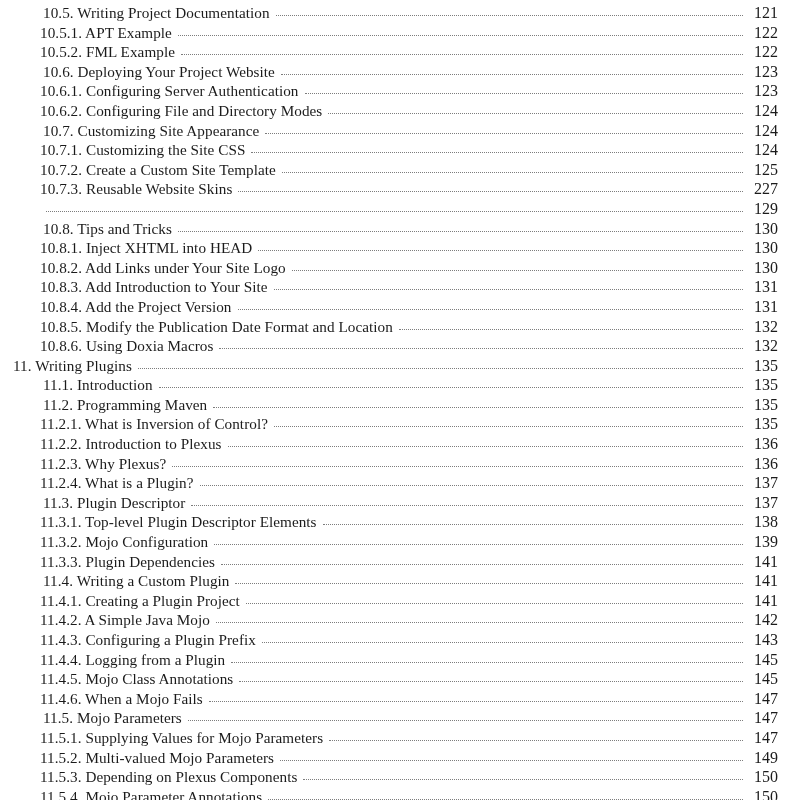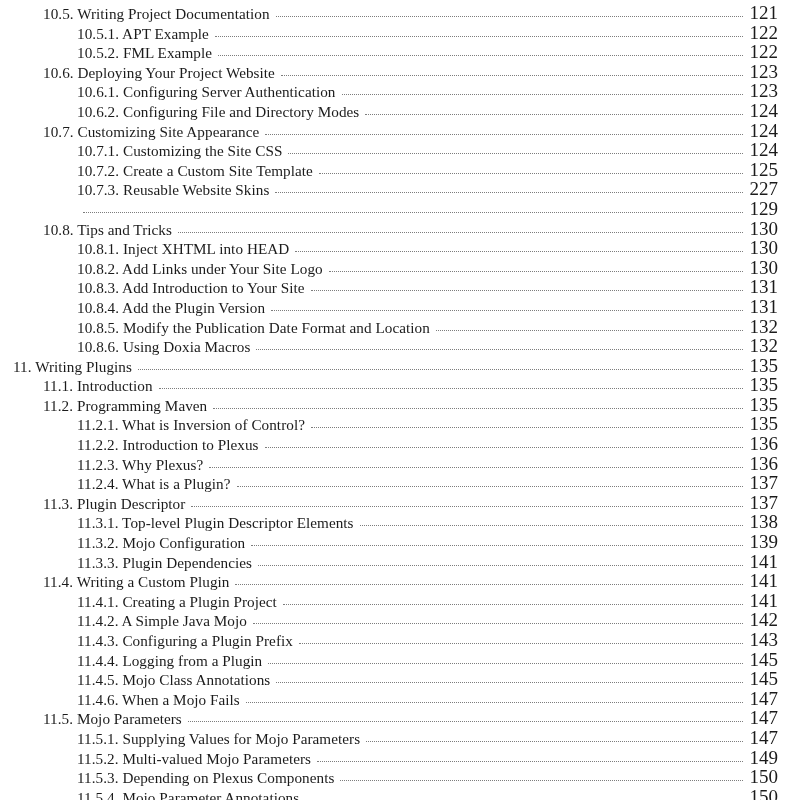--- a/index.html
+++ b/index.html
@@ -34,21 +34,21 @@
     line-height: 19.6px;
     box-sizing: border-box;
     padding-right: 22px;
     white-space: nowrap;
     overflow: hidden;
   }
 
   
   .lvl-1 { padding-left: 13px; font-family: Liberation Serif, serif; }
   .lvl-2 { padding-left: 43px; }
-  .lvl-3 { padding-left: 77px; }
+  .lvl-3 { padding-left: 40px; }
 
   .entry-title {
     font-size: 15.2px;
     letter-spacing: 0.05px;
     flex: 0 0 auto;
     color: #1b1b1b;
   }
 
   .leader {
     flex: 1 1 auto;
@@ -66,21 +66,21 @@
     right: 0;
     top: 0;
     height: 0;
     border-top: 1.4px dotted #7d7d7d;
   }
 
   .entry-page {
     flex: 0 0 auto;
     width: 30px;
     text-align: right;
-    font-size: 19px;
+    font-size: 16px;
     color: #1b1b1b;
   }
 </style>
 </head>
 <body>
 
 <div id="toc">
     <div class="toc-entry lvl-2">
       <span class="entry-title">10.5. Writing Project Documentation</span>
       <span class="leader"></span>
@@ -149,21 +149,21 @@
       <span class="entry-title">10.8.2. Add Links under Your Site Logo</span>
       <span class="leader"></span>
       <span class="entry-page">130</span>
     </div>
     <div class="toc-entry lvl-3">
       <span class="entry-title">10.8.3. Add Introduction to Your Site</span>
       <span class="leader"></span>
       <span class="entry-page">131</span>
     </div>
     <div class="toc-entry lvl-3">
-      <span class="entry-title">10.8.4. Add the Plugin Version</span>
+      <span class="entry-title">10.8.4. Add the Project Version</span>
       <span class="leader"></span>
       <span class="entry-page">131</span>
     </div>
     <div class="toc-entry lvl-3">
       <span class="entry-title">10.8.5. Modify the Publication Date Format and Location</span>
       <span class="leader"></span>
       <span class="entry-page">132</span>
     </div>
     <div class="toc-entry lvl-3">
       <span class="entry-title">10.8.6. Using Doxia Macros</span>

